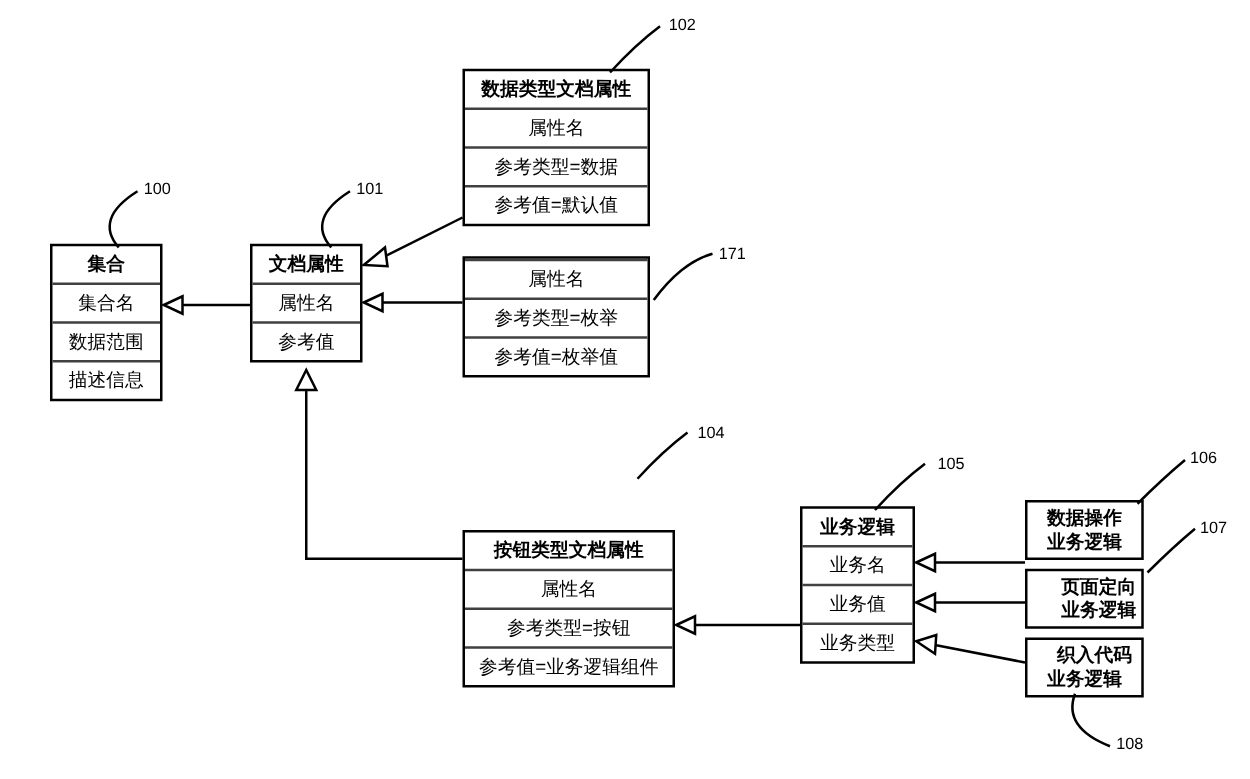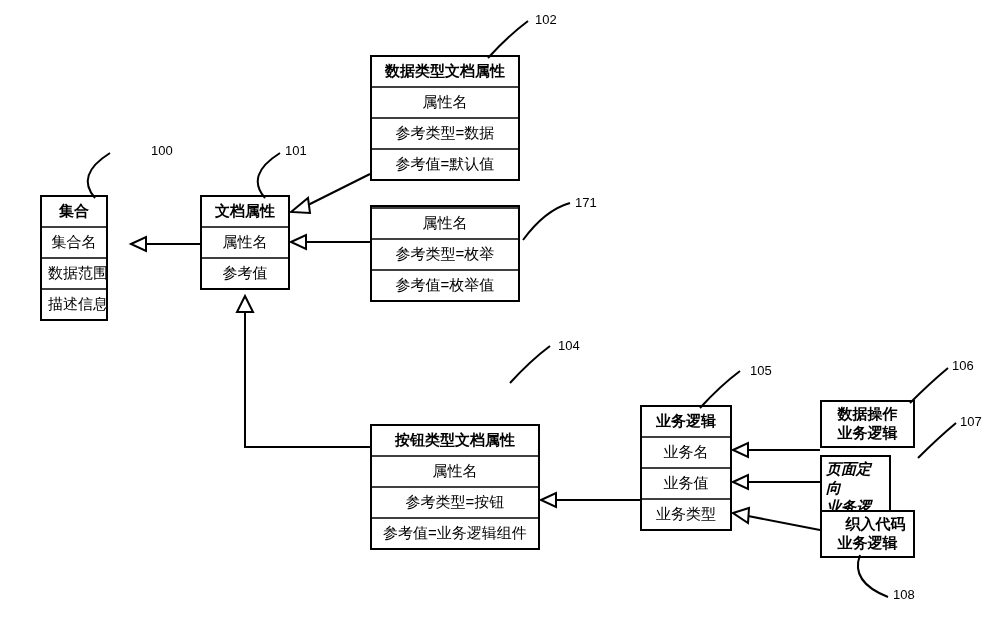--- a/index.html
+++ b/index.html
@@ -42,30 +42,30 @@
     position: absolute;
     overflow: visible;
     pointer-events: none;
   }
 </style>
 </head>
 <body>
 
 <div class="canvas">
 
-  <div class="box" style="left:40px; top:195px; width:68px;">
+  <div class="box" style="left:40px; top:195px; width:90px;">
     <div class="row header">集合</div>
     <div class="row">集合名</div>
     <div class="row">数据范围</div>
     <div class="row">描述信息</div>
   </div>
   <svg class="lead" style="left:65px; top:150px; width:60px; height:50px;">
     <path d="M30 48 Q 10 25 45 3" stroke="#000" stroke-width="2" fill="none"></path>
   </svg>
-  <span class="label" style="left:115px; top:143px;margin-left:36px;">100</span>
+  <span class="label" style="left:115px; top:143px;">100</span>
 
   <div class="box" style="left:200px; top:195px; width:90px;">
     <div class="row header">文档属性</div>
     <div class="row">属性名</div>
     <div class="row">参考值</div>
   </div>
   <svg class="lead" style="left:235px; top:150px; width:60px; height:50px;">
     <path d="M30 48 Q 10 25 45 3" stroke="#000" stroke-width="2" fill="none"></path>
   </svg>
   <span class="label" style="left:285px; top:143px;">101</span>
@@ -115,21 +115,21 @@
 
   <div class="box" style="left:820px; top:400px; width:95px; text-align:center; font-weight:bold;font-family:Liberation Serif, serif;">
     <div style="padding:3px 4px 0 4px;">数据操作</div>
     <div style="padding:0 4px 3px 4px;">业务逻辑</div>
   </div>
   <svg class="lead" style="left:900px; top:365px; width:60px; height:40px;">
     <path d="M10 38 Q 30 18 48 3" stroke="#000" stroke-width="2" fill="none"></path>
   </svg>
   <span class="label" style="left:952px; top:358px;">106</span>
 
-  <div class="box" style="left:820px; top:455px; width:71px; text-align:left; font-weight:bold;font-style:italic;">
+  <div class="box" style="left:820px; top:455px; width:95px; text-align:right; font-weight:bold;">
     <div style="padding:3px 4px 0 4px;">页面定向</div>
     <div style="padding:0 4px 3px 4px;">业务逻辑</div>
   </div>
   <svg class="lead" style="left:908px; top:420px; width:60px; height:40px;">
     <path d="M10 38 Q 30 18 48 3" stroke="#000" stroke-width="2" fill="none"></path>
   </svg>
   <span class="label" style="left:960px; top:414px;">107</span>
 
   <div class="box" style="left:820px; top:510px; width:95px; text-align:center; font-weight:bold;">
     <div style="padding:3px 4px 0 20px;">织入代码</div>

